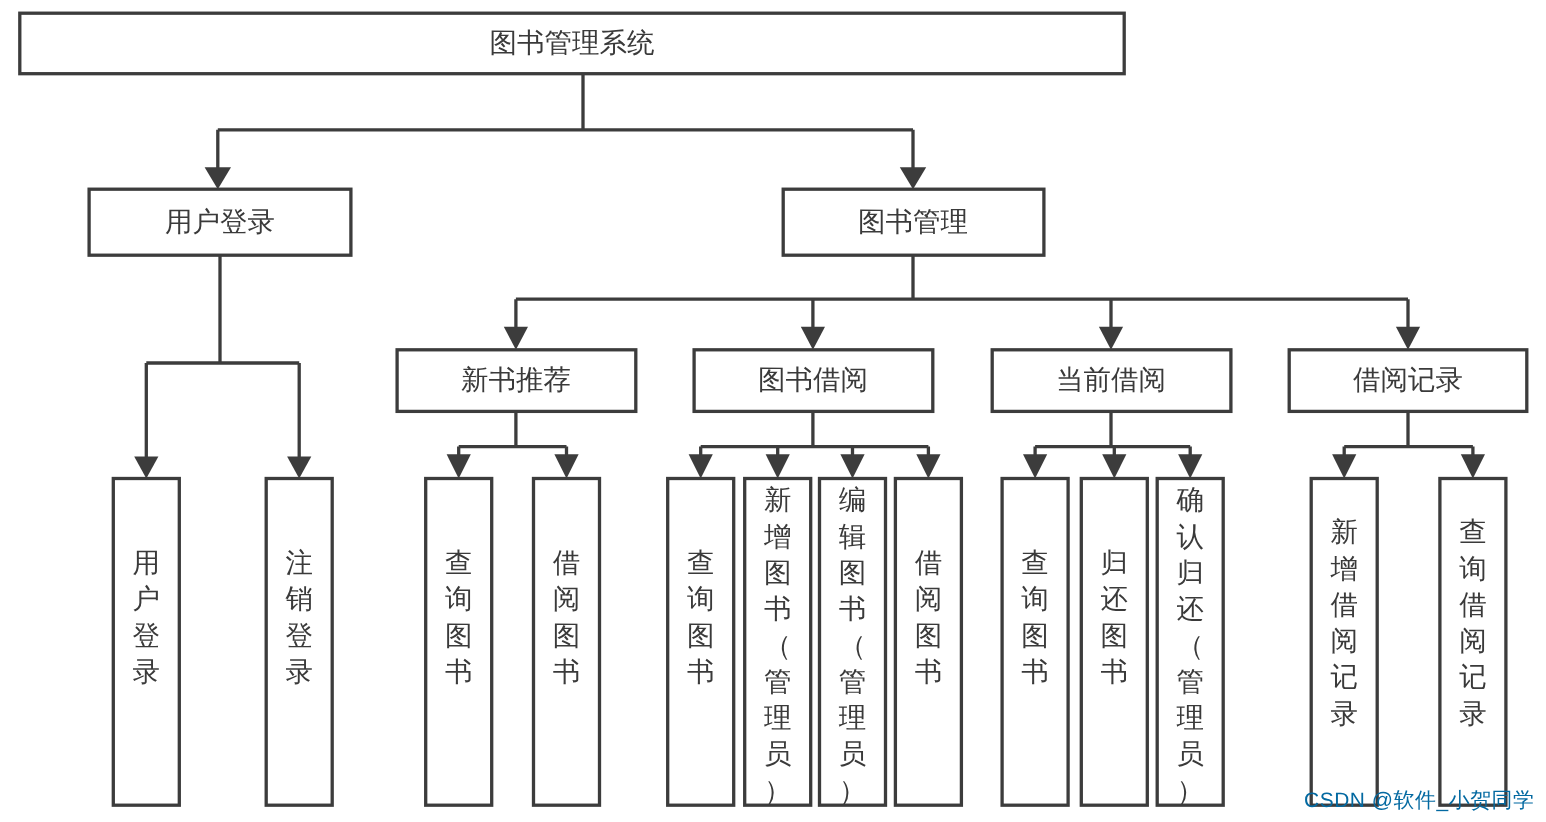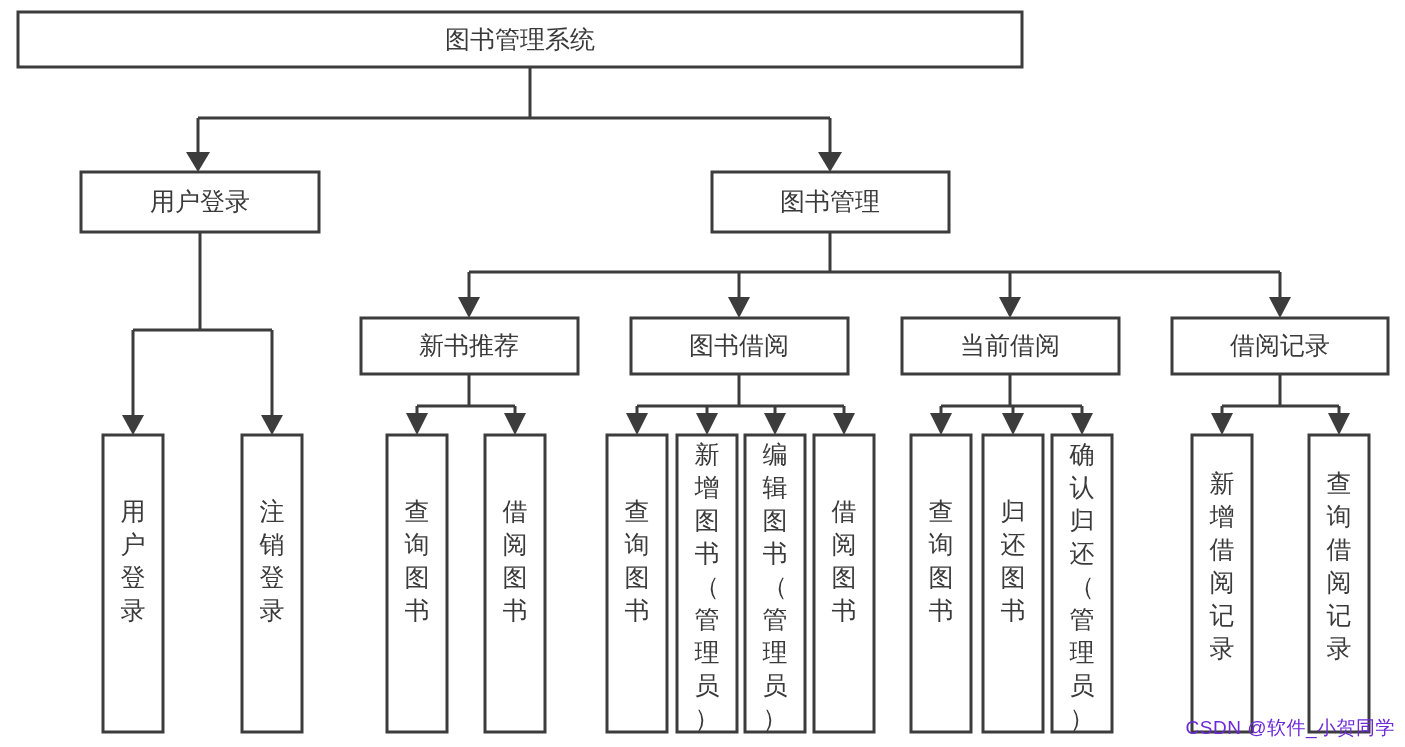--- a/index.html
+++ b/index.html
@@ -49,21 +49,21 @@
   .arrow-head {
     fill: #3c3c3c;
     stroke: none;
   }
   .watermark {
     position: absolute;
     right: 10px;
     bottom: 6px;
     font-family: "Liberation Sans", "DejaVu Sans", sans-serif;
     font-size: 19px;
-    color: #6d28d9;
+    color: #0369a1;
     white-space: nowrap;
     letter-spacing: 0.5px;
   }
 </style>
 </head>
 <body>
 
 <svg id="diagram" viewBox="0 0 1405 747">
 
   <g>

